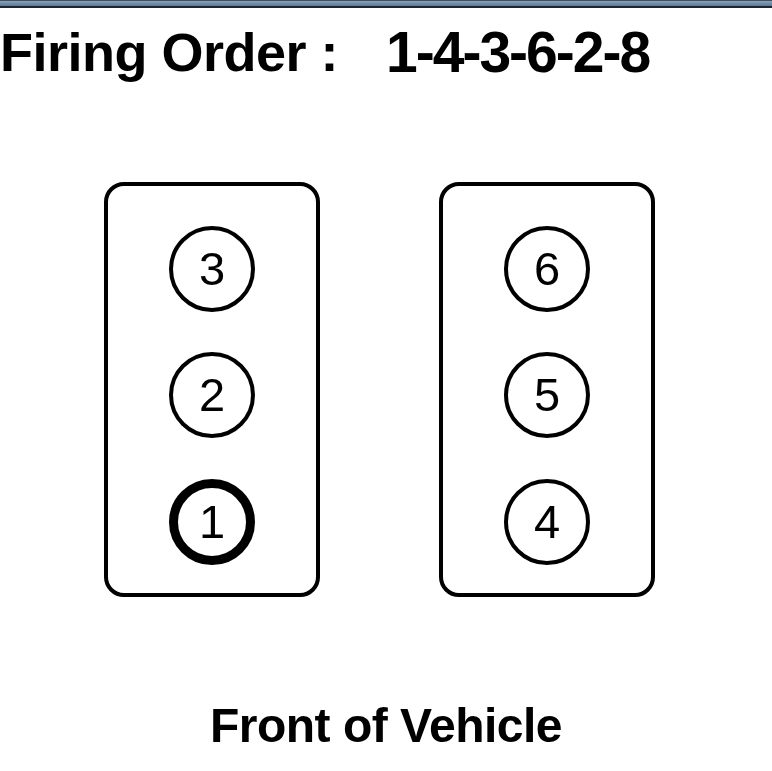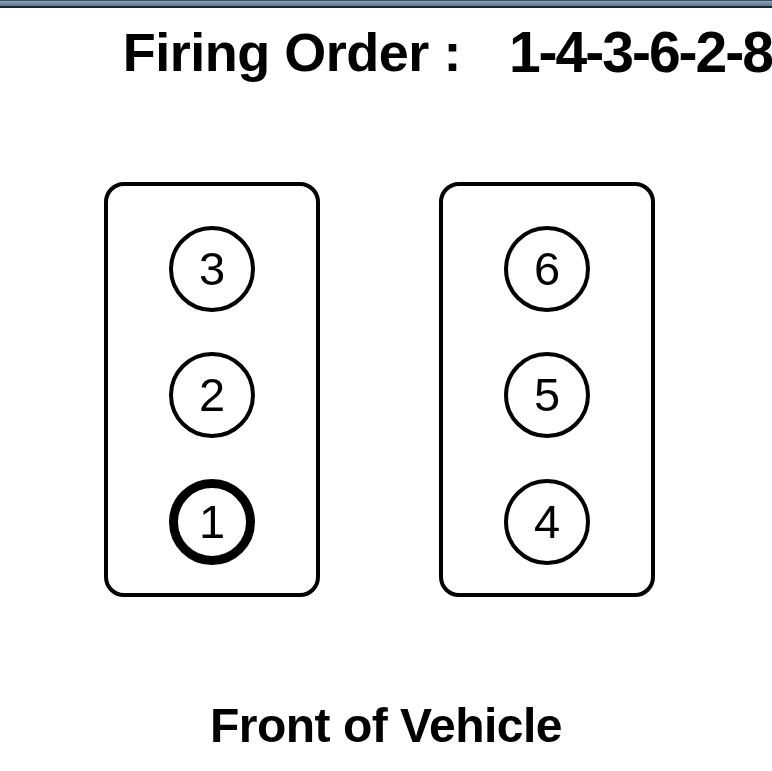--- a/index.html
+++ b/index.html
@@ -33,21 +33,21 @@
 
   
   #title-row {
     position: absolute;
     left: 0;
     top: 18px;
     width: 772px;
     height: 68px;
     display: flex;
     align-items: center;
-    justify-content: flex-end;
+    justify-content: flex-start;
   }
   #title-label {
     font-size: 54px;
     font-weight: bold;
     color: #000000;
     letter-spacing: -0.5px;
     white-space: pre;
     line-height: 1;
   }
   #title-sequence {

